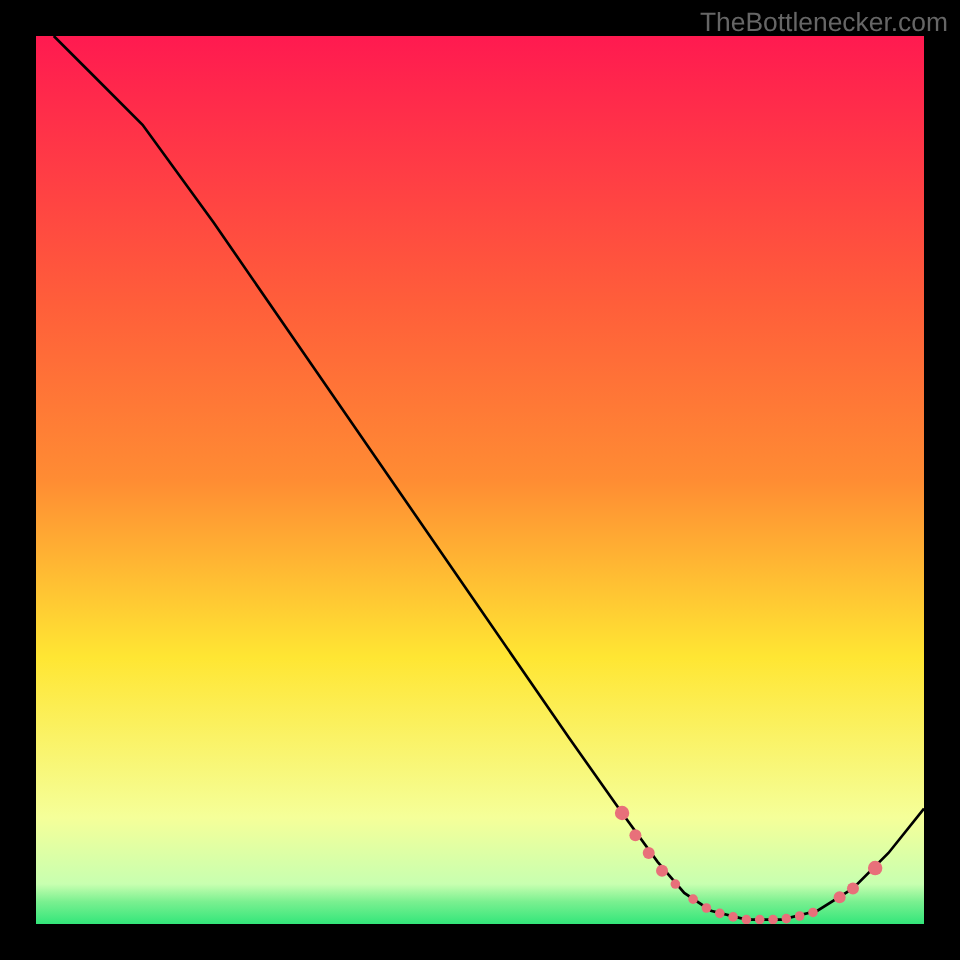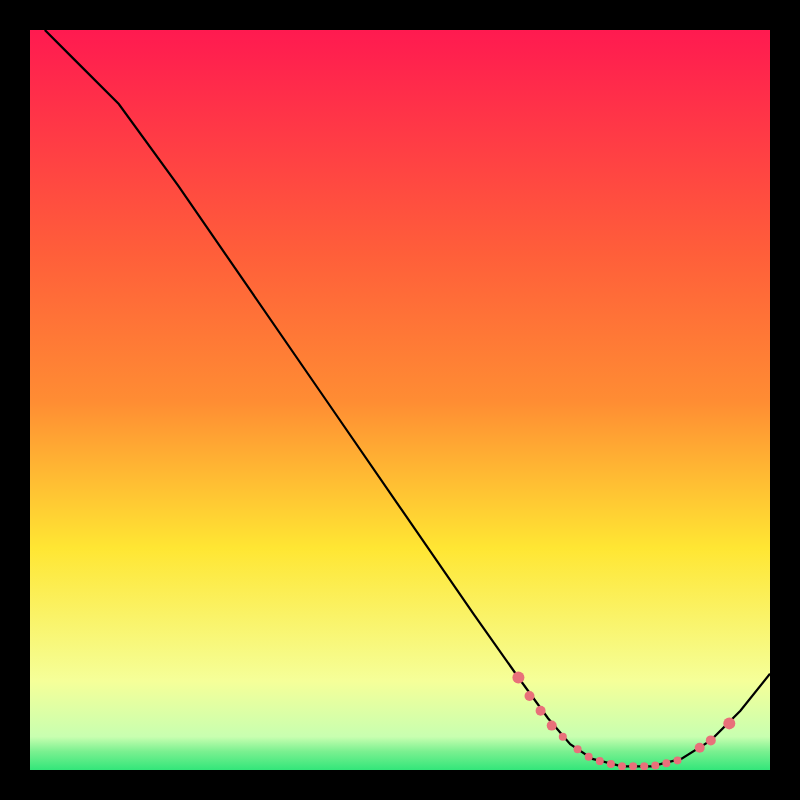--- a/index.html
+++ b/index.html
@@ -34,20 +34,21 @@
     z-index: 10;
   }
   svg {
     display: block;
   }
 </style>
 </head>
 <body>
 
 <div class="container">
+  <div class="watermark">TheBottlenecker.com</div>
   <div class="plot-area">
     <svg id="chart-svg" width="740" height="740" viewBox="0 0 740 740">
         <defs>
           <linearGradient id="bg-grad" x1="0" y1="0" x2="0" y2="1">
             <stop offset="0%" stop-color="#ff1a50"></stop>
             <stop offset="30%" stop-color="#ff5e3a"></stop>
             <stop offset="50%" stop-color="#ff8c33"></stop>
             <stop offset="70%" stop-color="#ffe633"></stop>
             <stop offset="88%" stop-color="#f5ff99"></stop>
             <stop offset="95.5%" stop-color="#c8ffb0"></stop>

